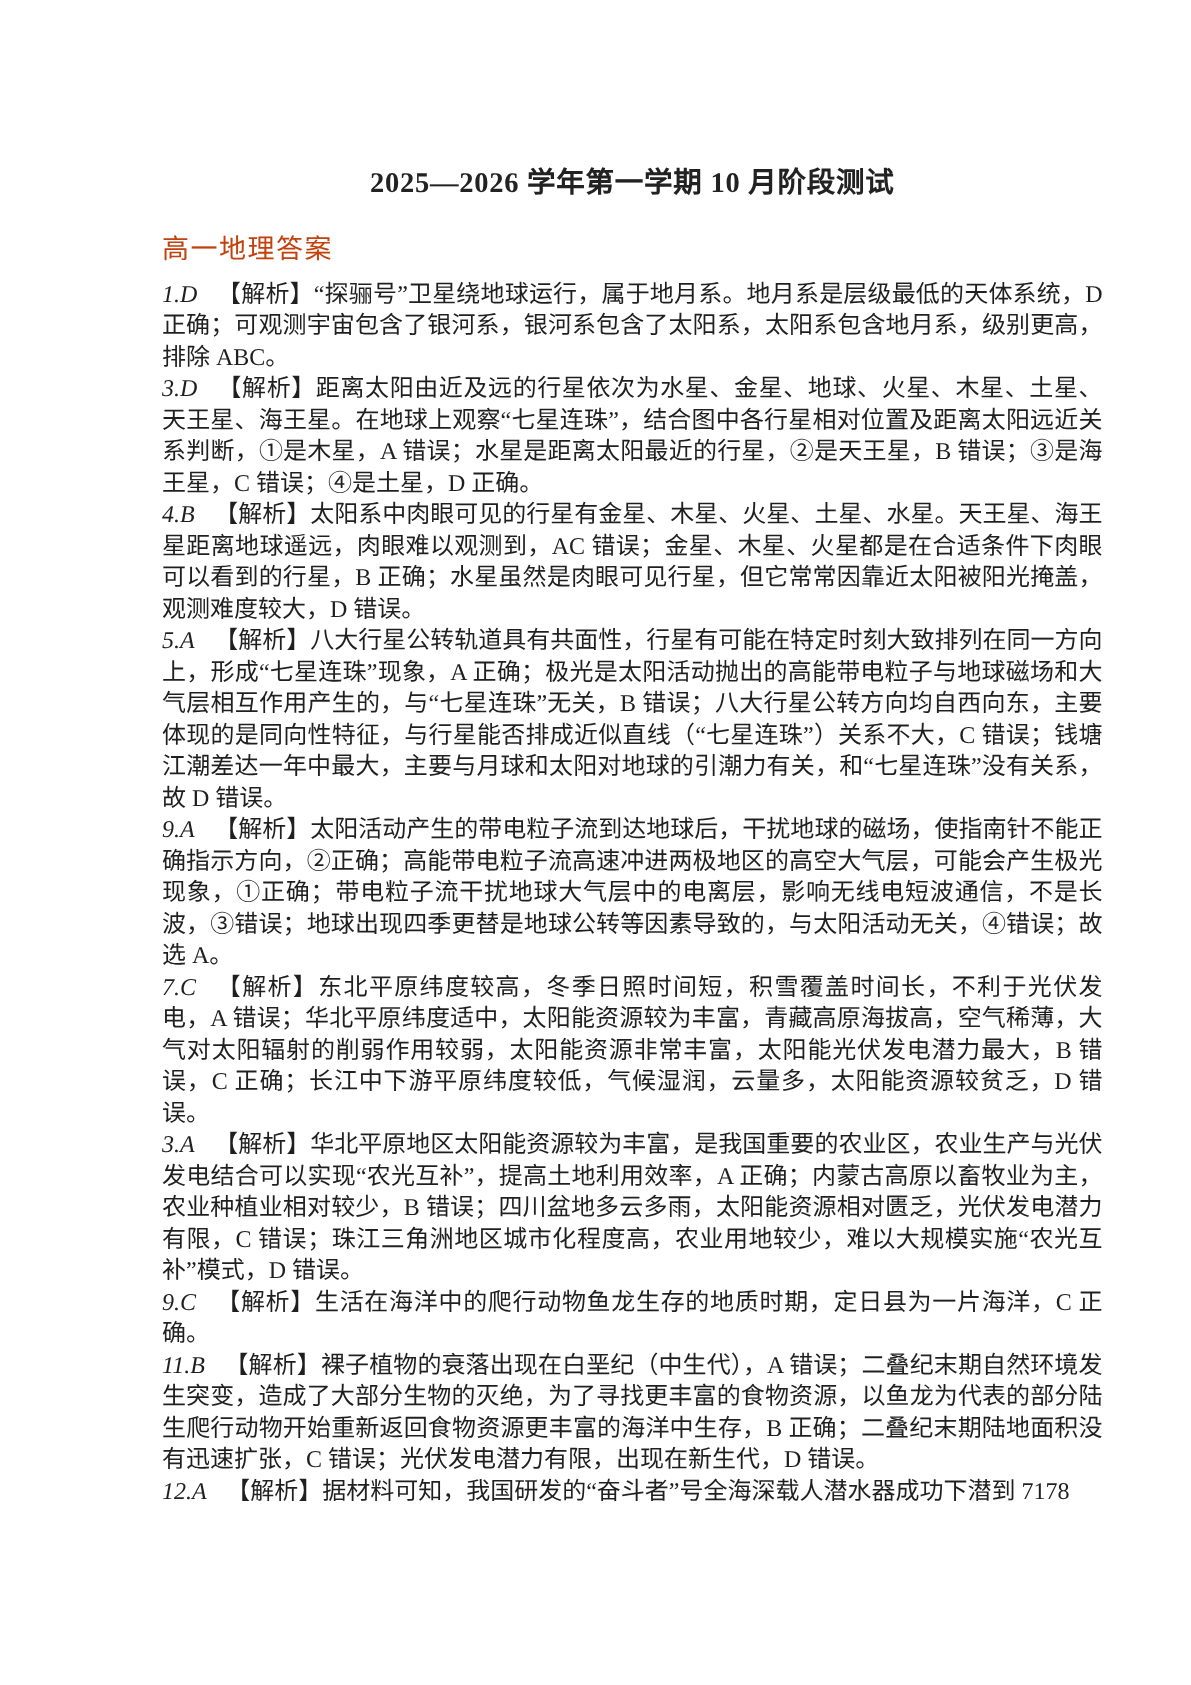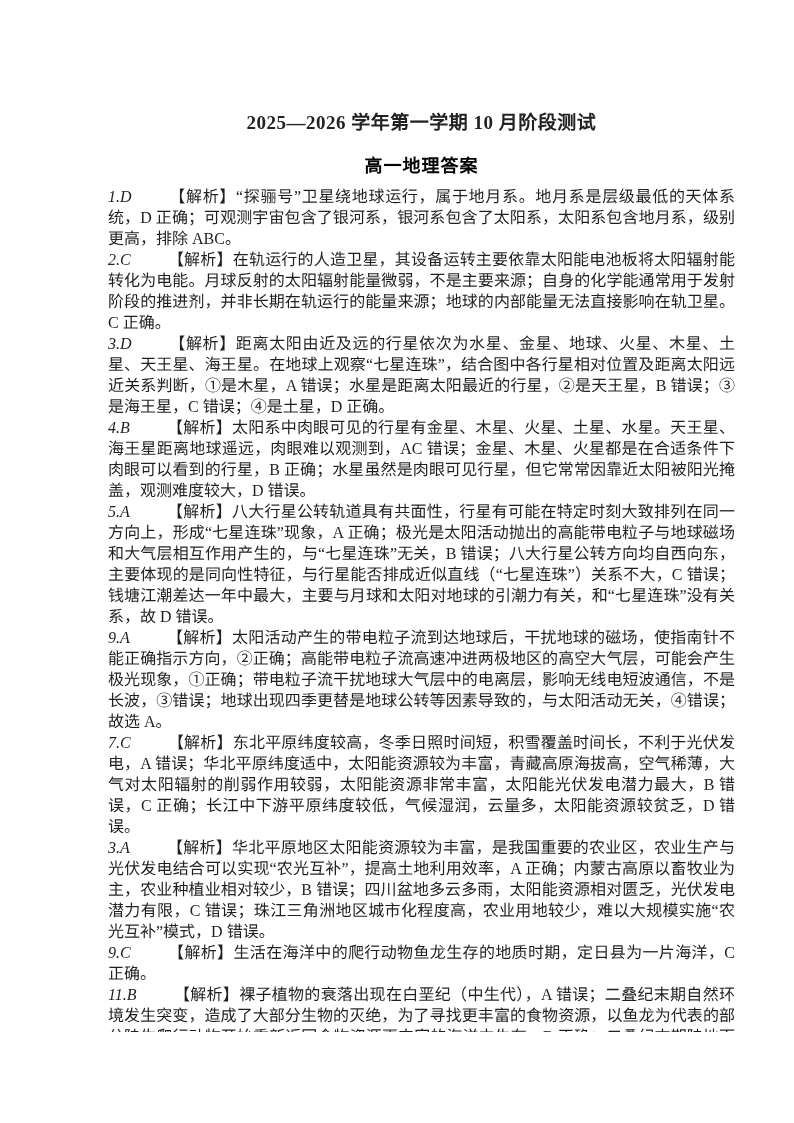--- a/index.html
+++ b/index.html
@@ -26,57 +26,54 @@
     line-height: 26px;
     font-weight: 600;
     text-align: center;
     letter-spacing: 0.5px;
     color: #222222;
   }
   .doc-subtitle {
     margin: 18px 0 0 0;
     font-size: 18px;
     line-height: 24px;
-    font-weight: 700;
-    text-align: center;
+    font-weight: 400;
     letter-spacing: 1px;
-    color: #000000;
+    color: #c2410c;
   }
   .answers {
     margin-top: 8px;
   }
   .ans {
     margin: 0;
     font-size: 16px;
     line-height: 21px;
     text-align: justify;
     text-justify: inter-ideograph;
     color: #1f1f1f;
   }
   .qid {
     display: inline-block;
     margin-right: 13px;
     white-space: nowrap;
     font-style: italic;
   }
   .lab {
     white-space: nowrap;
-    margin-left: 24px;
   }
 </style>
 </head>
 <body>
 
 <div class="page">
   <h1 class="doc-title">2025—2026 学年第一学期 10 月阶段测试</h1>
   <h2 class="doc-subtitle">高一地理答案</h2>
 
   <div class="answers">
     <p class="ans"><span class="qid">1.D</span><span class="lab">【解析】</span><span>“探骊号”卫星绕地球运行，属于地月系。地月系是层级最低的天体系统，D 正确；可观测宇宙包含了银河系，银河系包含了太阳系，太阳系包含地月系，级别更高，排除 ABC。</span></p>
-    <p class="ans"><span class="qid">2.C</span><span class="lab">【解析】</span><span>在轨运行的人造卫星，其设备运转主要依靠太阳能电池板将太阳辐射能转化为电能。月球反射的太阳辐射能量微弱，不是主要来源；自身的化学能通常用于发射阶段的推进剂，并非长期在轨运行的能量来源；地球的内部能量无法直接影响在轨卫星。C 正确。</span></p>
     <p class="ans"><span class="qid">3.D</span><span class="lab">【解析】</span><span>距离太阳由近及远的行星依次为水星、金星、地球、火星、木星、土星、天王星、海王星。在地球上观察“七星连珠”，结合图中各行星相对位置及距离太阳远近关系判断，①是木星，A 错误；水星是距离太阳最近的行星，②是天王星，B 错误；③是海王星，C 错误；④是土星，D 正确。</span></p>
     <p class="ans"><span class="qid">4.B</span><span class="lab">【解析】</span><span>太阳系中肉眼可见的行星有金星、木星、火星、土星、水星。天王星、海王星距离地球遥远，肉眼难以观测到，AC 错误；金星、木星、火星都是在合适条件下肉眼可以看到的行星，B 正确；水星虽然是肉眼可见行星，但它常常因靠近太阳被阳光掩盖，观测难度较大，D 错误。</span></p>
     <p class="ans"><span class="qid">5.A</span><span class="lab">【解析】</span><span>八大行星公转轨道具有共面性，行星有可能在特定时刻大致排列在同一方向上，形成“七星连珠”现象，A 正确；极光是太阳活动抛出的高能带电粒子与地球磁场和大气层相互作用产生的，与“七星连珠”无关，B 错误；八大行星公转方向均自西向东，主要体现的是同向性特征，与行星能否排成近似直线（“七星连珠”）关系不大，C 错误；钱塘江潮差达一年中最大，主要与月球和太阳对地球的引潮力有关，和“七星连珠”没有关系，故 D 错误。</span></p>
     <p class="ans"><span class="qid">9.A</span><span class="lab">【解析】</span><span>太阳活动产生的带电粒子流到达地球后，干扰地球的磁场，使指南针不能正确指示方向，②正确；高能带电粒子流高速冲进两极地区的高空大气层，可能会产生极光现象，①正确；带电粒子流干扰地球大气层中的电离层，影响无线电短波通信，不是长波，③错误；地球出现四季更替是地球公转等因素导致的，与太阳活动无关，④错误；故选 A。</span></p>
     <p class="ans"><span class="qid">7.C</span><span class="lab">【解析】</span><span>东北平原纬度较高，冬季日照时间短，积雪覆盖时间长，不利于光伏发电，A 错误；华北平原纬度适中，太阳能资源较为丰富，青藏高原海拔高，空气稀薄，大气对太阳辐射的削弱作用较弱，太阳能资源非常丰富，太阳能光伏发电潜力最大，B 错误，C 正确；长江中下游平原纬度较低，气候湿润，云量多，太阳能资源较贫乏，D 错误。</span></p>
     <p class="ans"><span class="qid">3.A</span><span class="lab">【解析】</span><span>华北平原地区太阳能资源较为丰富，是我国重要的农业区，农业生产与光伏发电结合可以实现“农光互补”，提高土地利用效率，A 正确；内蒙古高原以畜牧业为主，农业种植业相对较少，B 错误；四川盆地多云多雨，太阳能资源相对匮乏，光伏发电潜力有限，C 错误；珠江三角洲地区城市化程度高，农业用地较少，难以大规模实施“农光互补”模式，D 错误。</span></p>
     <p class="ans"><span class="qid">9.C</span><span class="lab">【解析】</span><span>生活在海洋中的爬行动物鱼龙生存的地质时期，定日县为一片海洋，C 正确。</span></p>
     <p class="ans"><span class="qid">11.B</span><span class="lab">【解析】</span><span>裸子植物的衰落出现在白垩纪（中生代），A 错误；二叠纪末期自然环境发生突变，造成了大部分生物的灭绝，为了寻找更丰富的食物资源，以鱼龙为代表的部分陆生爬行动物开始重新返回食物资源更丰富的海洋中生存，B 正确；二叠纪末期陆地面积没有迅速扩张，C 错误；光伏发电潜力有限，出现在新生代，D 错误。</span></p>
     <p class="ans"><span class="qid">12.A</span><span class="lab">【解析】</span><span>据材料可知，我国研发的“奋斗者”号全海深载人潜水器成功下潜到 7178</span></p>
   </div>

